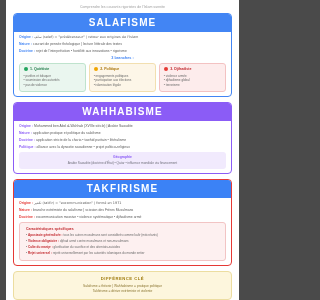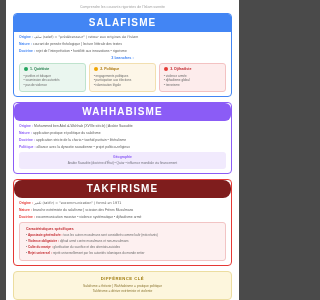--- a/index.html
+++ b/index.html
@@ -29,22 +29,22 @@
     background:#fff;
   }
   .sec-blue{border:1px solid #4285f4;}
   .sec-purple{border:1px solid #8b5cf6;}
   .sec-red{border:1px solid #e53935;}
   .sec-head{
     text-align:center;font-size:10px;font-weight:bold;color:#fff;
     letter-spacing:1.1px;padding:3.4px 0 3.6px 0;
   }
   .h-blue{background:#4285f4;}
-  .h-purple{background:#8b5cf6;border-radius:6px;}
-  .h-red{background:#7f1d1d;border-radius:8px;}
+  .h-purple{background:#8b5cf6;}
+  .h-red{background:#3b82f6;}
   .sec-body{padding:3.5px 5px 4px 5px;}
   .row{
     font-size:3.4px;color:#5a5a5a;line-height:1.35;margin-bottom:2.4px;
     letter-spacing:0.02px;
   }
   .row b{font-weight:bold;}
   .b-blue{color:#4285f4;}
   .b-purple{color:#8b5cf6;}
   .b-red{color:#e53935;}
   .ar{font-family:"DejaVu Sans",sans-serif;}

